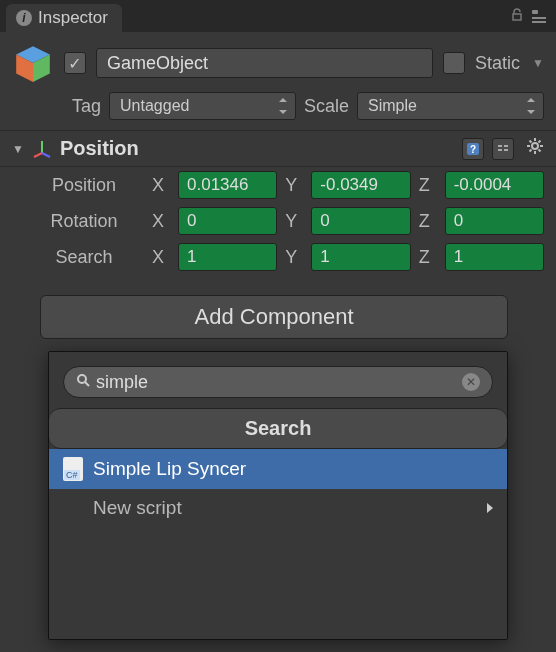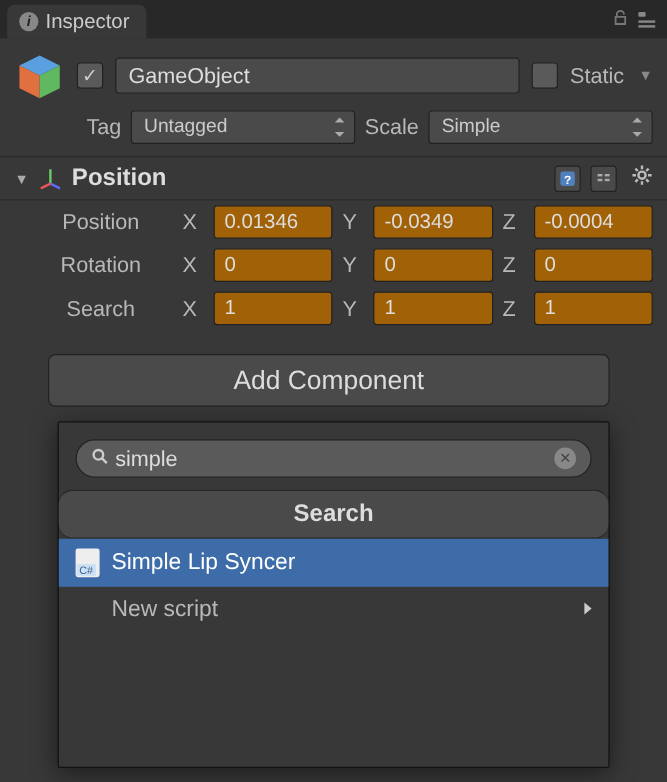--- a/index.html
+++ b/index.html
@@ -34,21 +34,21 @@
   .comp-header { display: flex; align-items: center; padding: 6px 12px; gap: 8px; border-bottom: 1px solid #2a2a2a; }
   .foldout { color: #aaa; font-size: 12px; cursor: pointer; }
   .axis-icon { width: 20px; height: 20px; }
   .comp-title { color: #ddd; font-size: 20px; font-weight: bold; flex: 1; }
   .comp-btn { width: 22px; height: 22px; background: #4a4a4a; border: 1px solid #222; border-radius: 3px; display: flex; align-items: center; justify-content: center; cursor: pointer; color: #aaa; font-size: 14px; }
   .gear { color: #bbb; font-size: 18px; cursor: pointer; margin-left: 4px; }
   
   .prop-row { display: flex; align-items: center; padding: 4px 12px 4px 24px; gap: 8px; }
   .prop-label { width: 120px; color: #b8b8b8; font-size: 18px; text-align: center; }
   .axis-label { color: #b8b8b8; font-size: 18px; width: 18px; }
-  .num-input { flex: 1; background: #a16207; border: 1px solid #222; border-radius: 3px; padding: 4px 8px; color: #ddd; font-size: 17px; height: 28px; min-width: 0; }
+  .num-input { flex: 1; background: #15803d; border: 1px solid #222; border-radius: 3px; padding: 4px 8px; color: #ddd; font-size: 17px; height: 28px; min-width: 0; }
   
   .add-comp-wrap { padding: 20px 48px 0 40px; }
   .add-comp-btn { width: 100%; background: #4a4a4a; border: 1px solid #222; border-radius: 6px; padding: 8px; color: #ddd; font-size: 22px; text-align: center; cursor: pointer; }
   
   .popup { margin: 12px 48px 0 48px; background: #383838; border: 1px solid #111; border-radius: 2px; box-shadow: 0 4px 20px rgba(0,0,0,0.5); }
   .search-wrap { padding: 14px 14px 10px 14px; }
   .search-box { display: flex; align-items: center; background: #5a5a5a; border: 1px solid #222; border-radius: 16px; padding: 4px 12px; height: 32px; }
   .search-icon { color: #ccc; font-size: 16px; margin-right: 6px; }
   .search-input { flex: 1; background: transparent; border: none; outline: none; color: #ddd; font-size: 18px; }
   .clear-icon { width: 18px; height: 18px; background: #888; border-radius: 50%; display: flex; align-items: center; justify-content: center; color: #444; font-size: 12px; cursor: pointer; }

